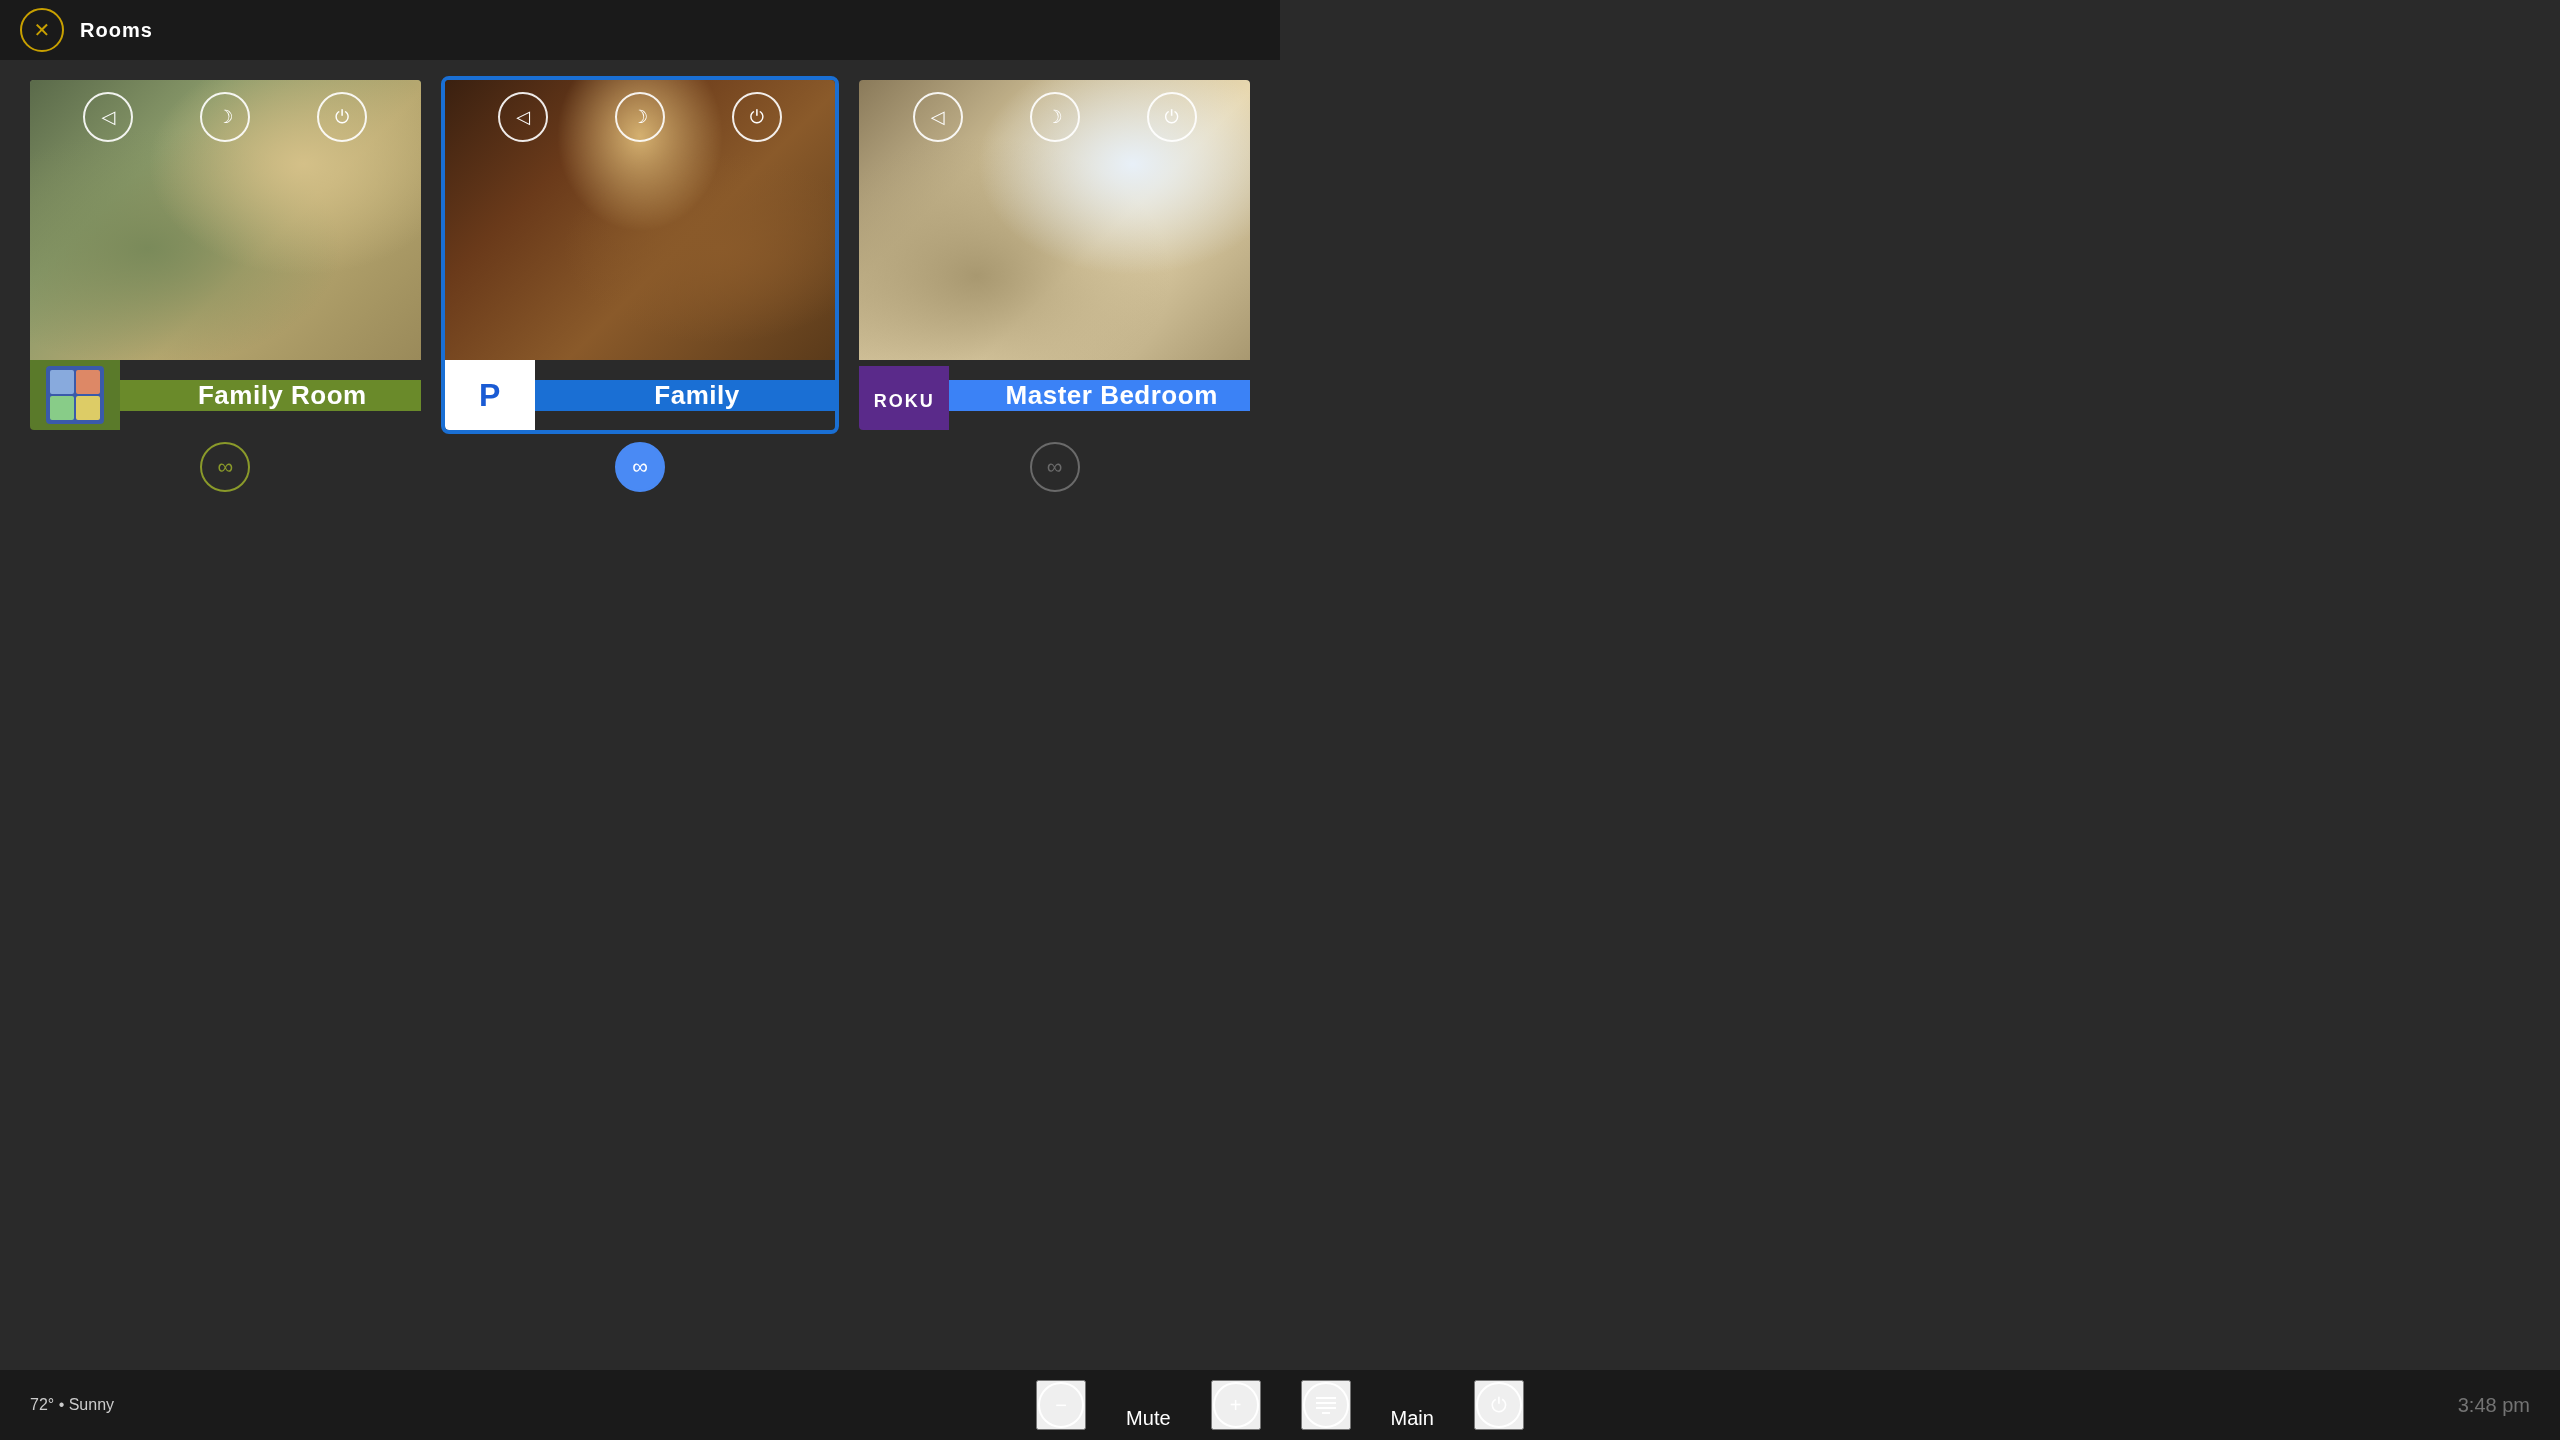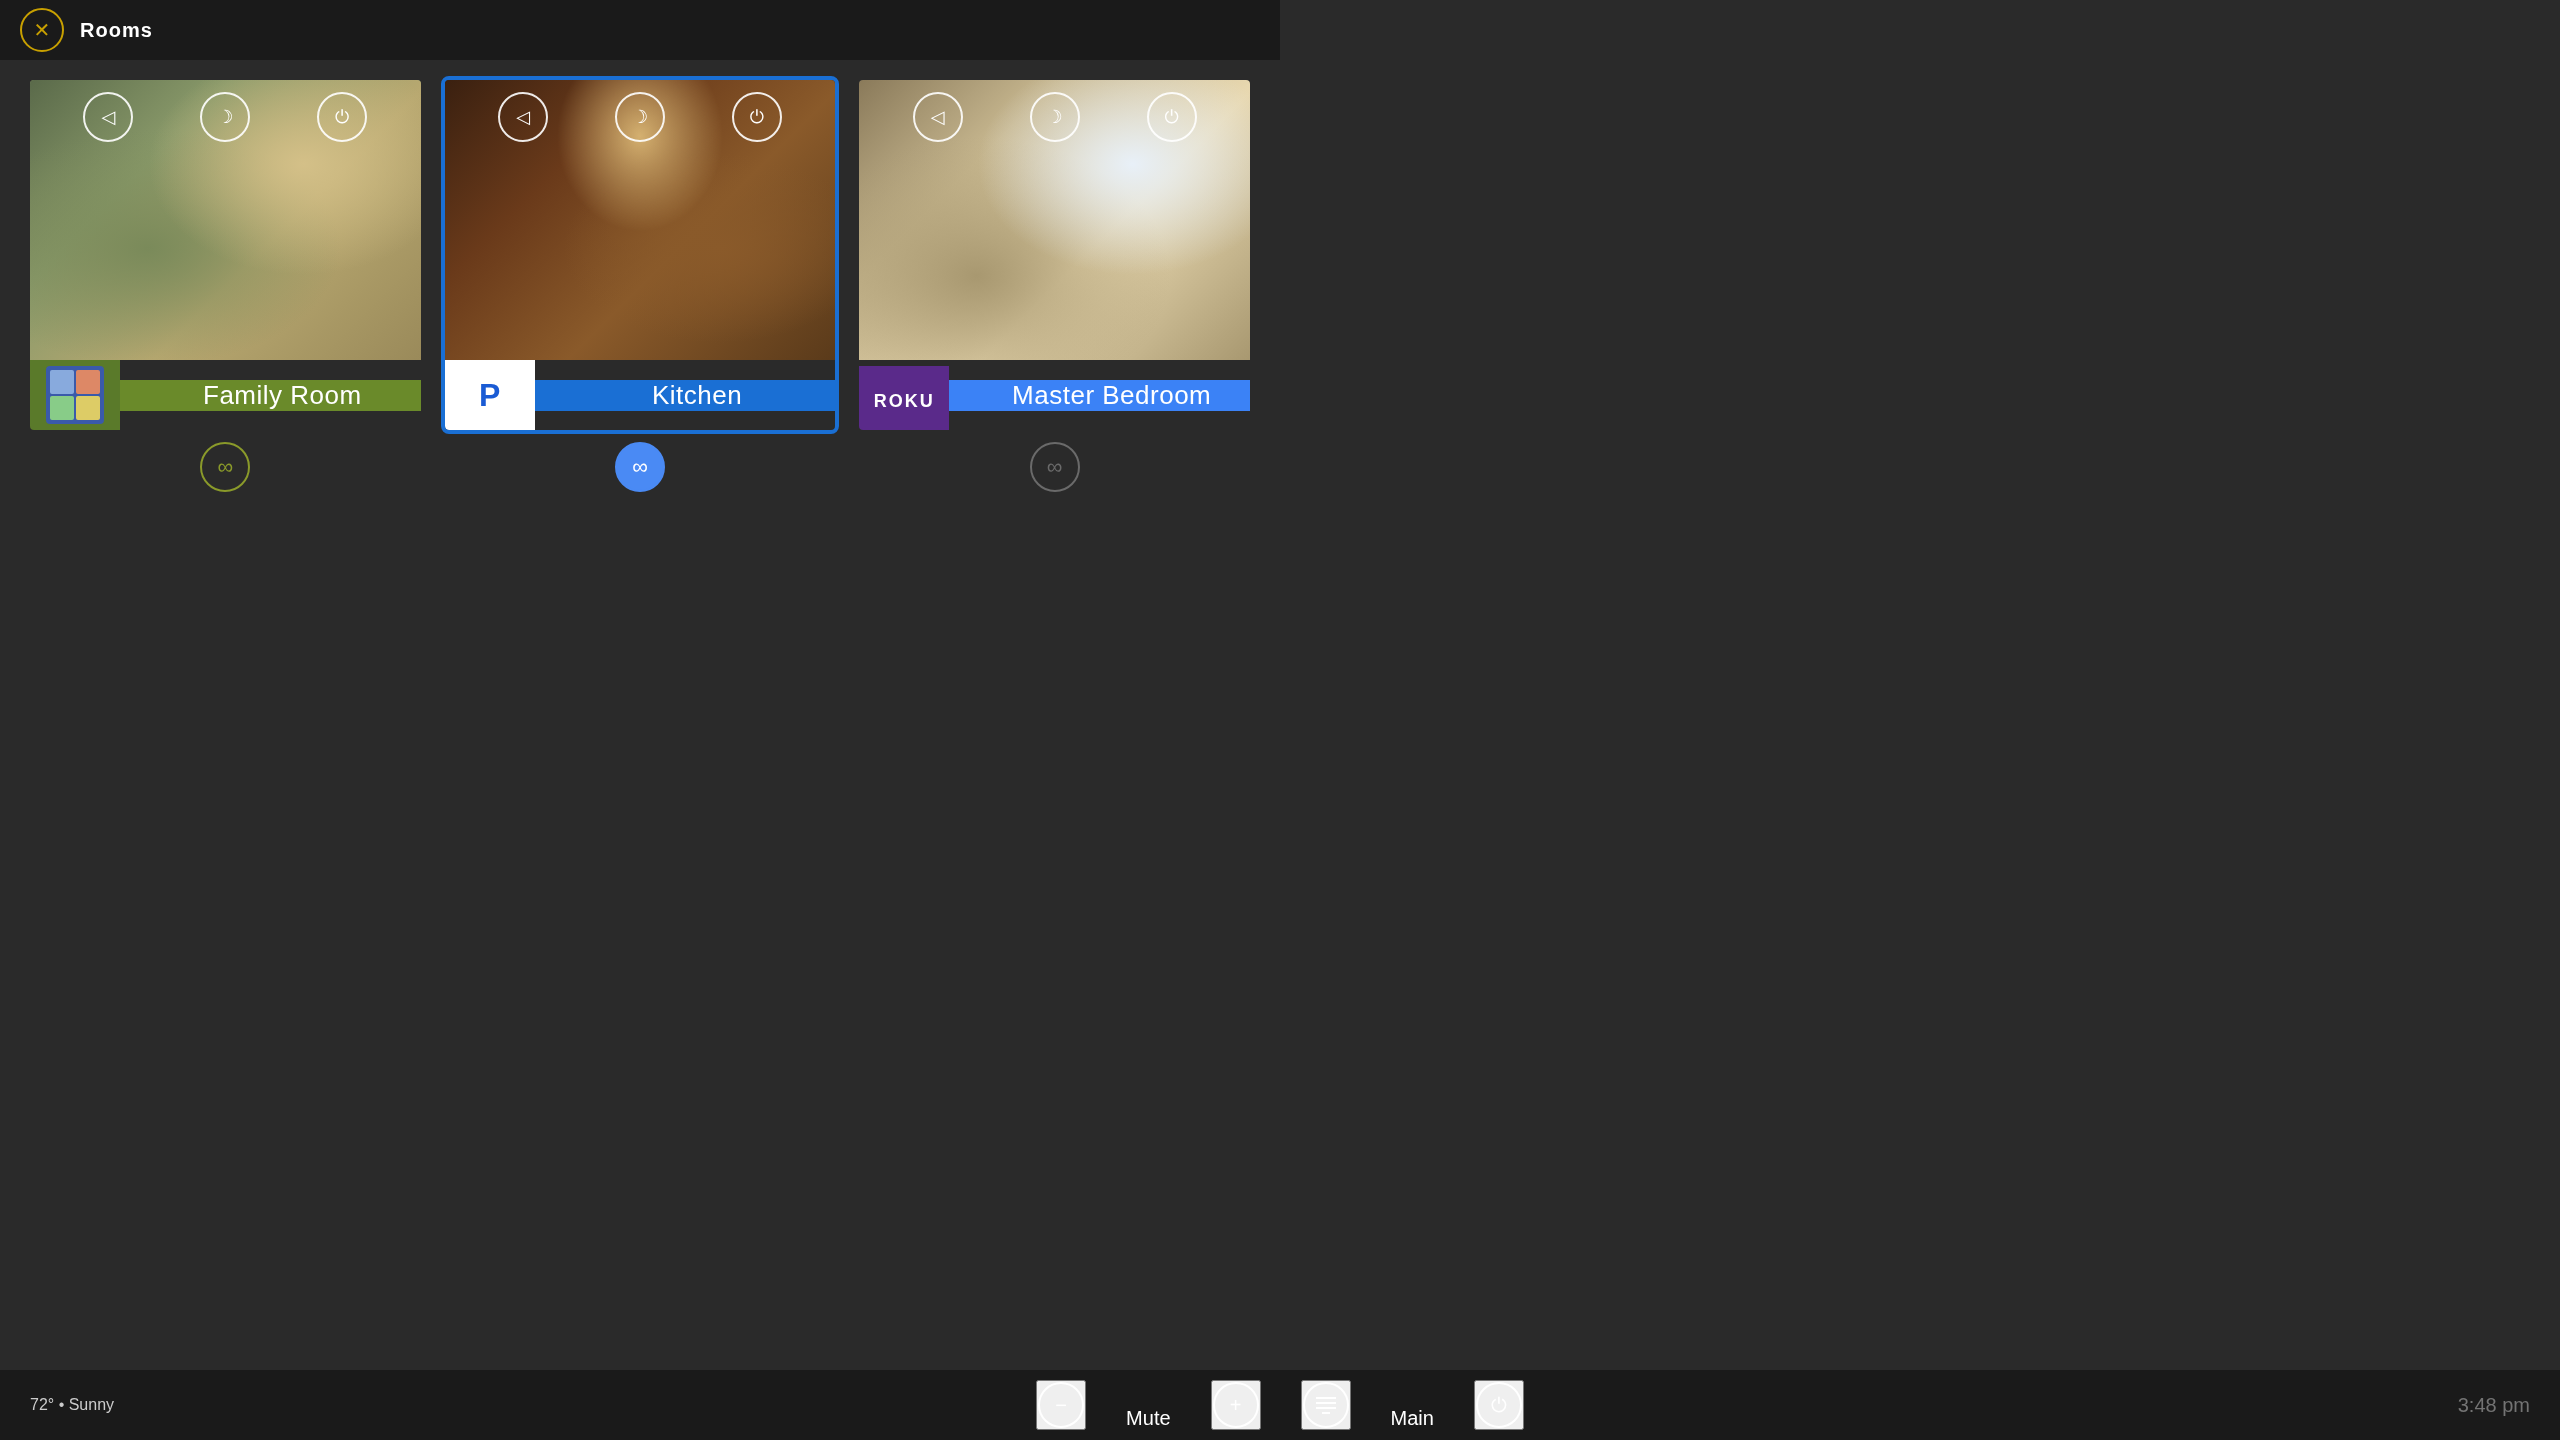--- a/index.html
+++ b/index.html
@@ -193,21 +193,21 @@
       background: #5a2a8a;
       margin-top: 12px;
     }
 
     .card-label-text {
       flex: 1;
       display: flex;
       align-items: center;
       justify-content: center;
       font-size: 26px;
-      font-weight: 400;
+      font-weight: 700;
       letter-spacing: 0.5px;
       padding-left: 24px;
     }
 
     .family .card-label-text { background: #6a8a2a; }
     .active-label .card-label-text { background: #1a6fd4; }
     .bedroom-label .card-label-text { background: #4a2a5a; }
 
     
     .link-icon {
@@ -376,21 +376,21 @@
           </button>
           <button class="ctrl-icon">
             <span>⏻</span>
           </button>
         </div>
       </div>
       <div class="card-label active-label">
         <div class="card-label-icon kitchen">
           <span class="pandora-logo">P</span>
         </div>
-        <div class="card-label-text" style="background:#1a6fd4;">Kitchen</div>
+        <div class="card-label-text" style="background:#1a6fd4;">Family</div>
       </div>
     </div>
     <div class="link-icon blue">
       <span>∞</span>
     </div>
   </div>
 
   <div class="room-card-wrapper">
     <div class="room-card">
       <div class="room-card-image">

